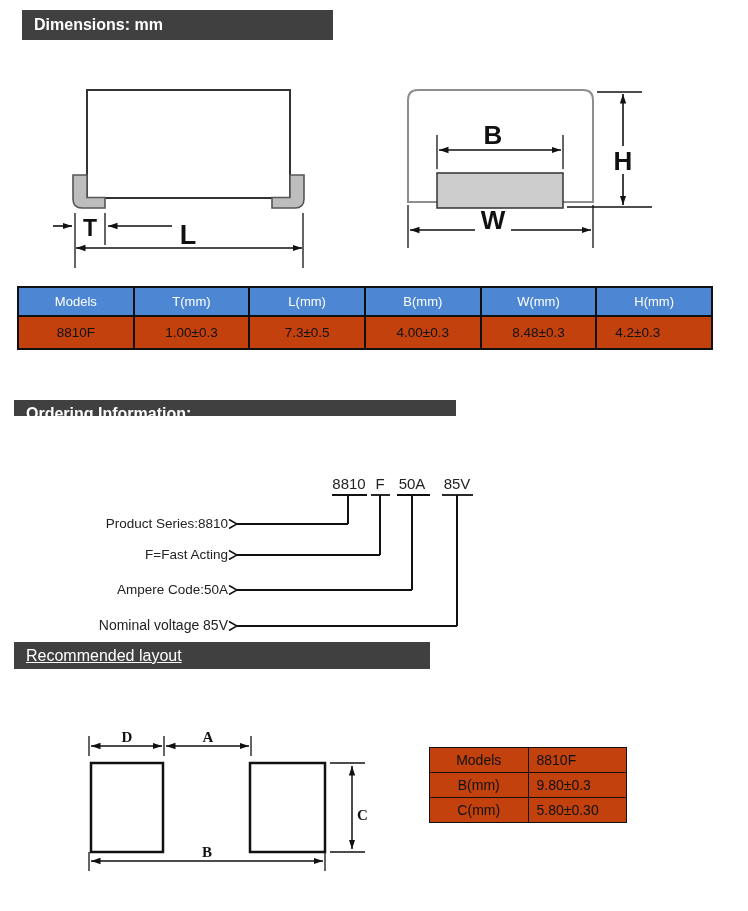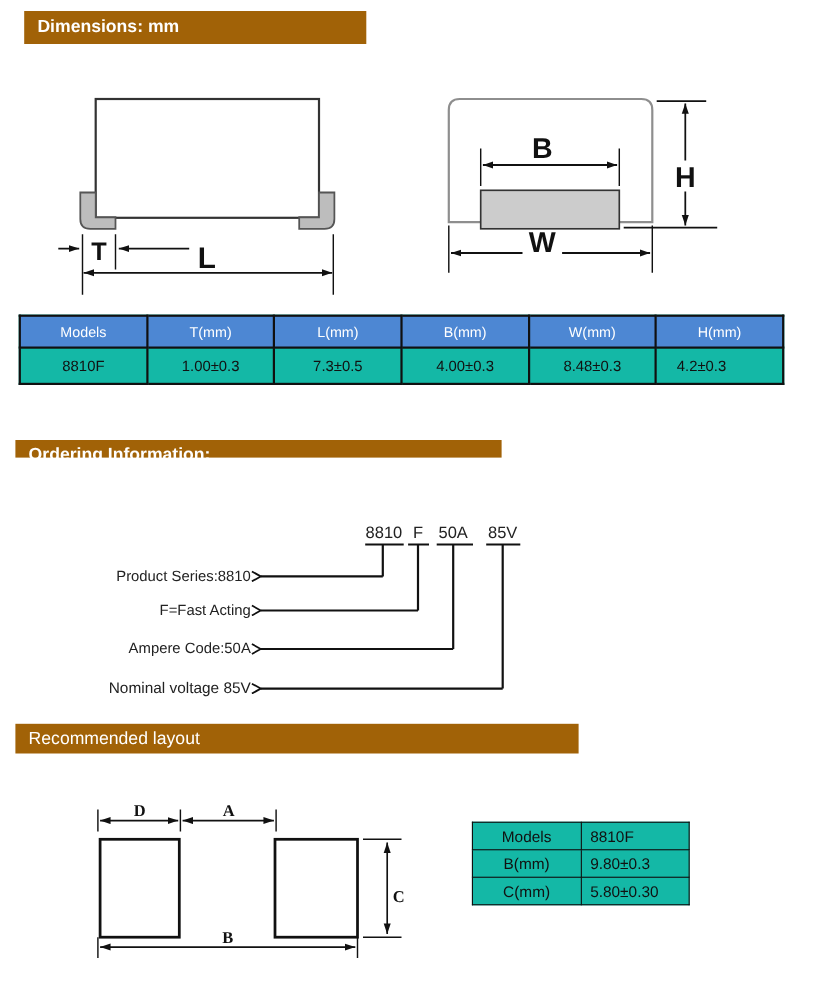--- a/index.html
+++ b/index.html
@@ -1,22 +1,22 @@
 <!DOCTYPE html>
 <html><head>
 <meta charset="utf-8">
 <style>
   html,body{margin:0;padding:0;background:#fff;}
   #page{position:relative;width:748px;height:911px;background:#fff;overflow:hidden;
         font-family:"Liberation Sans",sans-serif;color:#111;}
-  .bar{position:absolute;background:#a16207;color:#fff;font-size:16px;
+  .bar{position:absolute;background:#404040;color:#fff;font-size:16px;
        line-height:29px;padding-left:12px;box-sizing:border-box;}
   .bar.bold{font-weight:bold;}
   
-  table{border-collapse:collapse;background:#14b8a6;}
+  table{border-collapse:collapse;background:#c2410c;}
   #dim-table{position:absolute;left:17px;top:286px;width:696px;table-layout:fixed;}
   #dim-table th{background:#4d87d3;color:#fff;font-weight:normal;font-size:13px;
                 height:25px;border:2px solid #101010;}
   #dim-table td{font-size:13.5px;height:29px;text-align:center;border:2px solid #101010;}
   #dim-table td:last-child{text-align:left;padding-left:18px;}
   
   #layout-table{position:absolute;left:429px;top:747px;width:198px;table-layout:fixed;}
   #layout-table td{font-size:14px;height:22px;border:1.6px solid #101010;}
   #layout-table td.c1{text-align:center;}
   #layout-table td.c2{text-align:left;padding-left:8px;}
@@ -120,21 +120,21 @@
     <line x1="152" y1="54" x2="263" y2="54" stroke="#111" stroke-width="2" marker-start="url(#a3)"></line>
     <line x1="152" y1="85" x2="295" y2="85" stroke="#111" stroke-width="2" marker-start="url(#a3)"></line>
     <line x1="152" y1="120" x2="327" y2="120" stroke="#111" stroke-width="2" marker-start="url(#a3)"></line>
     <line x1="152" y1="156" x2="372" y2="156" stroke="#111" stroke-width="2" marker-start="url(#a3)"></line>
     <text x="143" y="58" text-anchor="end" font-size="13.5" fill="#222">Product Series:8810</text>
     <text x="143" y="89" text-anchor="end" font-size="13.5" fill="#222">F=Fast Acting</text>
     <text x="143" y="124" text-anchor="end" font-size="13.5" fill="#222">Ampere Code:50A</text>
     <text x="143" y="160" text-anchor="end" font-size="14" fill="#222">Nominal voltage 85V</text>
   </svg>
 
-  <div class="bar" style="left:14px;top:658px;width:512px;height:27px;line-height:27px;">Recommended layout</div>
+  <div class="bar" style="left:14px;top:642px;width:416px;height:27px;line-height:27px;text-decoration:underline;">Recommended layout</div>
 
   <svg class="abs" style="left:55px;top:725px;" width="330" height="150" viewBox="0 0 330 150">
     <defs>
       <marker id="a4" markerWidth="11" markerHeight="9" refX="9.5" refY="3.5" orient="auto-start-reverse" markerUnits="userSpaceOnUse">
         <path d="M0,0.3 L9.5,3.5 L0,6.7 Z" fill="#111"></path>
       </marker>
     </defs>
     <line x1="34" y1="11" x2="34" y2="31" stroke="#111" stroke-width="1.3"></line>
     <line x1="109" y1="11" x2="109" y2="31" stroke="#111" stroke-width="1.3"></line>
     <line x1="196" y1="11" x2="196" y2="31" stroke="#111" stroke-width="1.3"></line>

